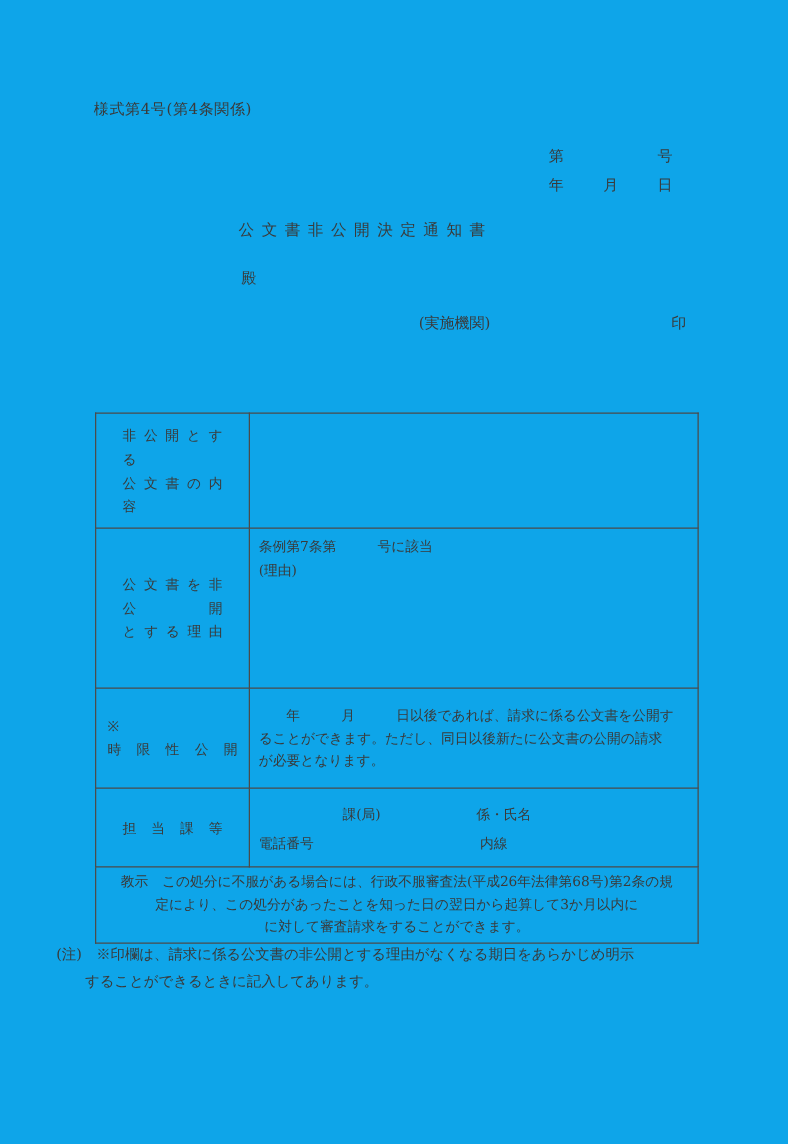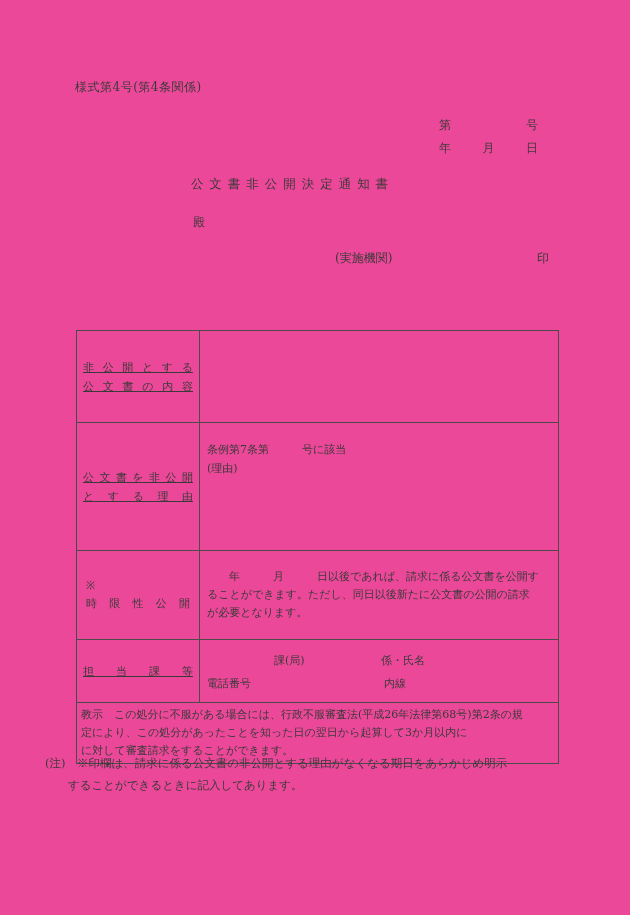--- a/index.html
+++ b/index.html
@@ -2,21 +2,21 @@
 <html><head>
 <meta charset="utf-8">
 <style>
   * { margin: 0; padding: 0; box-sizing: border-box; }
   html, body { background: #e8e8e8; }
   .page {
     position: relative;
     width: 630px;
     height: 915px;
     margin: 0 auto;
-    background: #ec4899;
+    background: #0ea5e9;
     overflow: hidden;
     font-family: "DejaVu Serif", "Liberation Serif", serif;
     color: #3a3a3a;
     font-size: 12px;
   }
   .form-label {
     position: absolute;
     left: 75px; top: 79px;
     font-size: 12px;
     letter-spacing: 0.5px;
@@ -81,46 +81,46 @@
   tr.r1 { height: 92px; }
   tr.r2 { height: 128px; }
   tr.r3 { height: 80px; }
   tr.r4 { height: 63px; }
   tr.r5 { height: 55px; }
   td.head {
     white-space: pre-line;
     text-align: justify;
     text-align-last: justify;
     line-height: 19px;
-    padding: 6px 6px;
-    text-decoration: underline;
+    padding: 6px 21px;
   }
   td.head-wrap { padding: 6px 9px; }
   .mark { text-align: left; line-height: 18px; }
   .head-line {
     text-align: justify;
     text-align-last: justify;
     line-height: 18px;
   }
   td.val {
     white-space: pre-line;
     line-height: 19px;
-    padding: 17px 7px;
+    padding: 5px 7px;
     margin-top: 16px;
   }
   td.top { vertical-align: top; }
   td.mid { vertical-align: middle; line-height: 18px; }
   td.contact { padding: 0; }
   .contact-box { position: relative; height: 52px; }
   .contact-box span { position: absolute; white-space: nowrap; }
   .division  { left: 74px;  top: 8px; }
   .section   { left: 181px; top: 8px; text-align: right; }
   .phone     { left: 7px;   top: 31px; }
   .extension { left: 184px; top: 31px; font-family: Liberation Mono, monospace; }
   td.kyoji {
+    text-align: center;
     white-space: pre-line;
     line-height: 18px;
     padding: 3px 4px;
   }
   .note {
     position: absolute;
     left: 45px; top: 752px;
     width: 528px;
     font-size: 11.5px;
     line-height: 22px;

